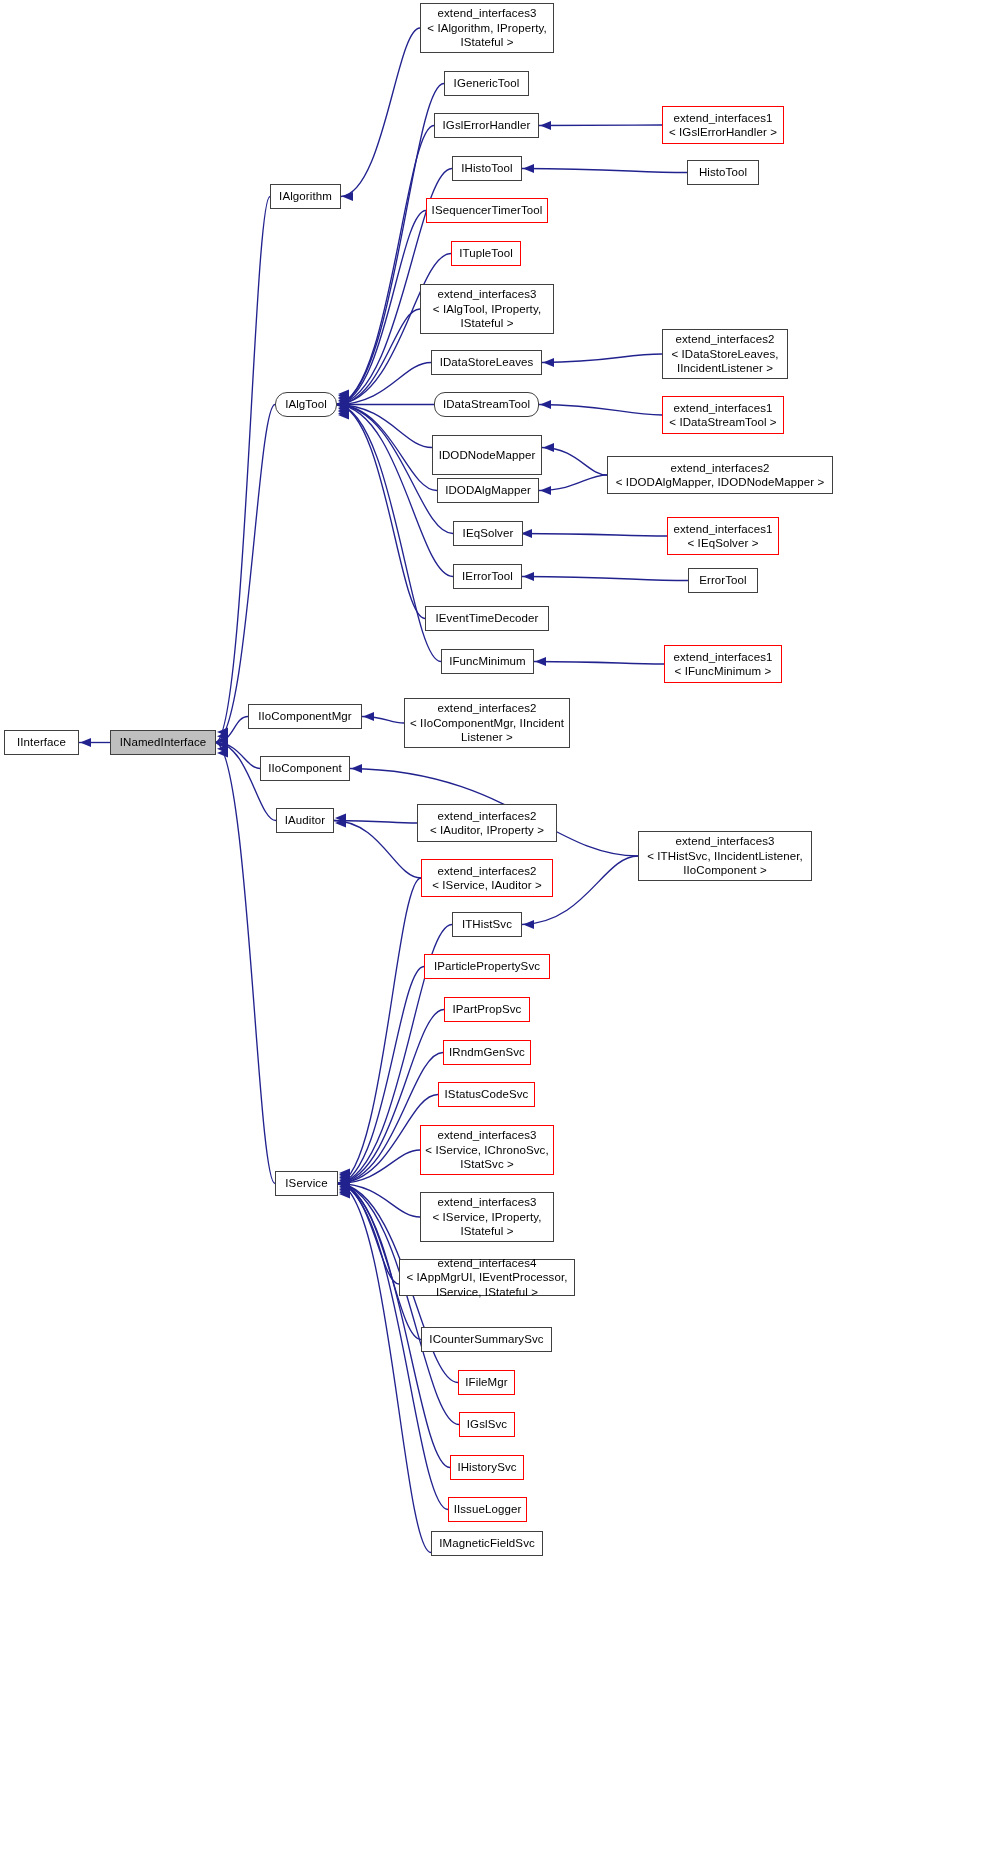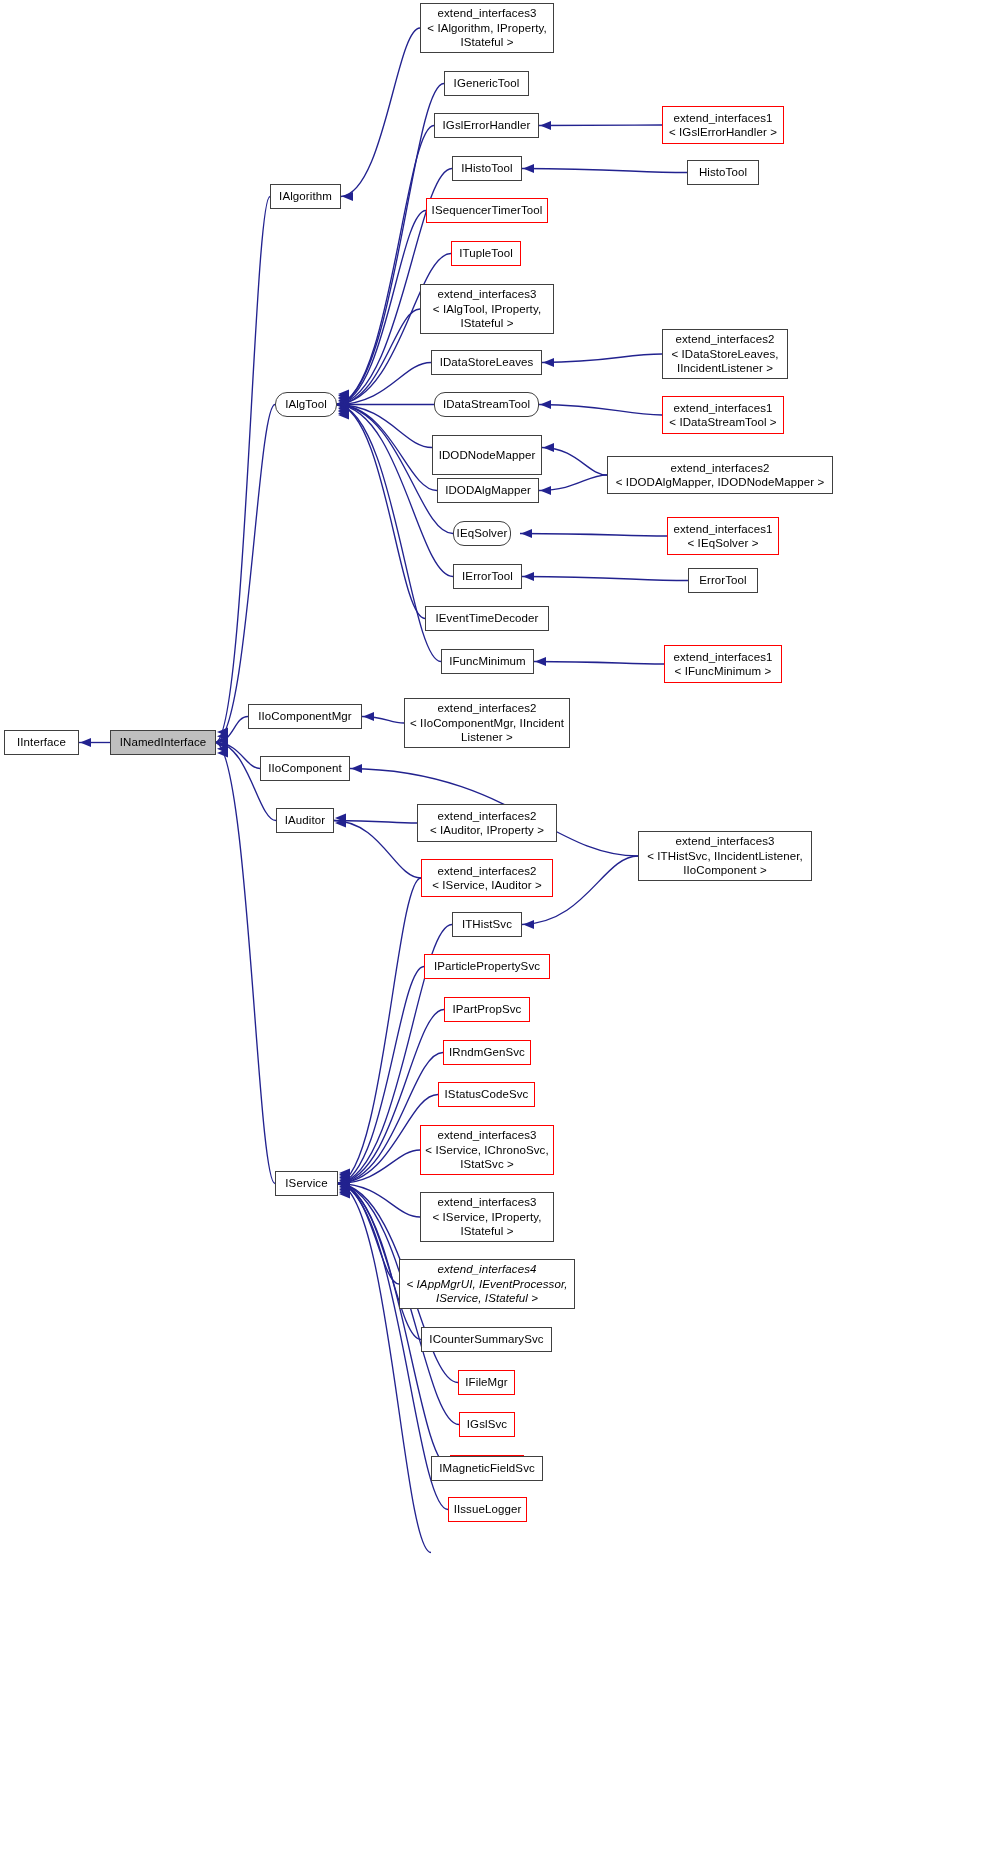--- a/index.html
+++ b/index.html
@@ -183,21 +183,21 @@
       <div class="node" style="left: 662px; top: 329px; width: 126px; height: 50px;">extend_interfaces2
 &lt; IDataStoreLeaves,
 IIncidentListener &gt;</div>
       <div class="node" style="left: 434px; top: 392px; width: 105px; height: 25px; border-radius: 11px;">IDataStreamTool</div>
       <div class="node red" style="left: 662px; top: 396px; width: 122px; height: 38px;">extend_interfaces1
 &lt; IDataStreamTool &gt;</div>
       <div class="node" style="left: 432px; top: 435px; width: 110px; height: 40px;">IDODNodeMapper</div>
       <div class="node" style="left: 437px; top: 478px; width: 102px; height: 25px;">IDODAlgMapper</div>
       <div class="node" style="left: 607px; top: 456px; width: 226px; height: 38px;">extend_interfaces2
 &lt; IDODAlgMapper, IDODNodeMapper &gt;</div>
-      <div class="node" style="left: 453px; top: 521px; width: 58px; height: 25px; border-radius: 11px;">IEqSolver</div>
+      <div class="node" style="left: 453px; top: 521px; width: 70px; height: 25px;">IEqSolver</div>
       <div class="node red" style="left: 667px; top: 517px; width: 112px; height: 38px;">extend_interfaces1
 &lt; IEqSolver &gt;</div>
       <div class="node" style="left: 453px; top: 564px; width: 69px; height: 25px;">IErrorTool</div>
       <div class="node" style="left: 688px; top: 568px; width: 70px; height: 25px;">ErrorTool</div>
       <div class="node" style="left: 425px; top: 606px; width: 124px; height: 25px;">IEventTimeDecoder</div>
       <div class="node" style="left: 441px; top: 649px; width: 93px; height: 25px;">IFuncMinimum</div>
       <div class="node red" style="left: 664px; top: 645px; width: 118px; height: 38px;">extend_interfaces1
 &lt; IFuncMinimum &gt;</div>
       <div class="node" style="left: 248px; top: 704px; width: 114px; height: 25px;">IIoComponentMgr</div>
       <div class="node" style="left: 404px; top: 698px; width: 166px; height: 50px;">extend_interfaces2
@@ -217,23 +217,23 @@
       <div class="node red" style="left: 444px; top: 997px; width: 86px; height: 25px;">IPartPropSvc</div>
       <div class="node red" style="left: 443px; top: 1040px; width: 88px; height: 25px;">IRndmGenSvc</div>
       <div class="node red" style="left: 438px; top: 1082px; width: 97px; height: 25px;">IStatusCodeSvc</div>
       <div class="node red" style="left: 420px; top: 1125px; width: 134px; height: 50px;">extend_interfaces3
 &lt; IService, IChronoSvc,
 IStatSvc &gt;</div>
       <div class="node" style="left: 275px; top: 1171px; width: 63px; height: 25px;">IService</div>
       <div class="node" style="left: 420px; top: 1192px; width: 134px; height: 50px;">extend_interfaces3
 &lt; IService, IProperty,
 IStateful &gt;</div>
-      <div class="node" style="left: 399px; top: 1259px; width: 176px; height: 50px; font-style: italic;">extend_interfaces4
+      <div class="node" style="left: 399px; top: 1259px; width: 176px; height: 37px;">extend_interfaces4
 &lt; IAppMgrUI, IEventProcessor,
 IService, IStateful &gt;</div>
       <div class="node" style="left: 421px; top: 1327px; width: 131px; height: 25px;">ICounterSummarySvc</div>
       <div class="node red" style="left: 458px; top: 1370px; width: 57px; height: 25px;">IFileMgr</div>
       <div class="node red" style="left: 459px; top: 1412px; width: 56px; height: 25px;">IGslSvc</div>
       <div class="node red" style="left: 450px; top: 1455px; width: 74px; height: 25px;">IHistorySvc</div>
       <div class="node red" style="left: 448px; top: 1497px; width: 79px; height: 25px;">IIssueLogger</div>
-      <div class="node" style="left: 431px; top: 1456px; width: 112px; height: 25px;">IMagneticFieldSvc</div>
+      <div class="node" style="left: 431px; top: 1531px; width: 112px; height: 25px;">IMagneticFieldSvc</div>
     </div>
 </div>
 
 </body></html>

